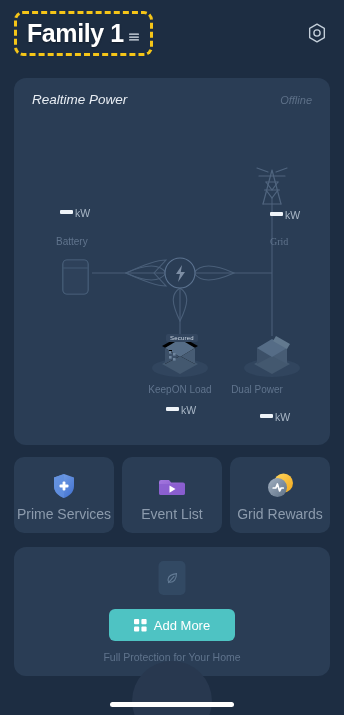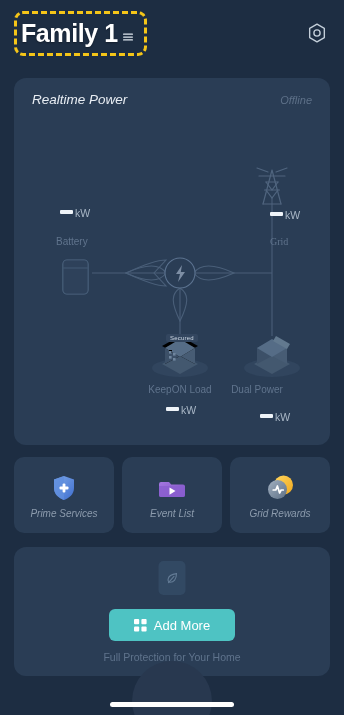--- a/index.html
+++ b/index.html
@@ -8,21 +8,21 @@
     background: #1d2d42;
     font-family: "Liberation Sans", sans-serif;
     overflow: hidden;
   }
   .screen { position: relative; width: 344px; height: 715px; background: #1d2d42; }
 
   
   .header { position: absolute; left: 0; top: 0; width: 344px; height: 68px; }
   .title-annot {
     position: absolute; left: 14px; top: 11px;
-    padding: 6px 10px 6px 4px;
+    padding: 6px 10px 6px 10px;
     border: 3px dashed #f5c518;
     border-radius: 9px;
     display: flex; align-items: center; gap: 4px;
   }
   .app-title {
     font-size: 25px; font-weight: 700; color: #ffffff;
     letter-spacing: -0.4px; line-height: 27px;
     text-shadow: 0 1px 2px rgba(0,0,0,.35);
   }
   .hamburger-icon { display: block; width: 12px; height: 12px; margin-top: 6px; }
@@ -60,21 +60,21 @@
     white-space: nowrap; letter-spacing: .2px;
   }
 
   
   .tiles { position: absolute; left: 14px; top: 457px; width: 316px; height: 76px; display: flex; gap: 8px; }
   .tile {
     flex: 1; background: #2a3d55; border-radius: 10px;
     display: flex; flex-direction: column; align-items: center; justify-content: center;
     gap: 5px; cursor: pointer; padding-top: 2px;
   }
-  .tile-label { font-size: 10px; color: #8c9bad; white-space: nowrap; font-style: italic; }
+  .tile-label { font-size: 14px; color: #8c9bad; white-space: nowrap; }
   .tile-icon { width: 30px; height: 30px; display: block; }
 
   
   .add-card { left: 14px; top: 547px; width: 316px; height: 129px; overflow: hidden; }
   .leaf-box {
     position: absolute; left: 50%; top: 14px; transform: translateX(-50%);
     width: 27px; height: 34px; background: #324963; border-radius: 5px;
     display: flex; align-items: center; justify-content: center;
   }
   .add-btn {

